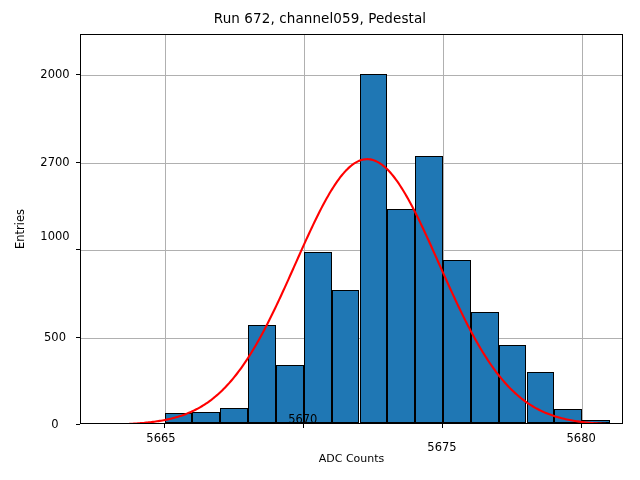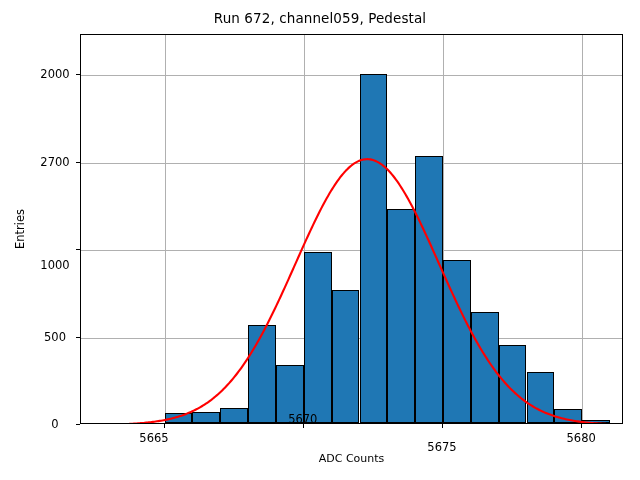--- a/index.html
+++ b/index.html
@@ -73,33 +73,33 @@
         <div class="bar" title="5679: 80" style="left: 473.4px; width: 27.8px; height: 14px; background: rgb(31, 119, 180);"></div>
         <div class="bar" title="5680: 20" style="left: 501.2px; width: 27.8px; height: 3.5px; background: rgb(31, 119, 180);"></div>
       </div>
     <svg id="fit" preserveAspectRatio="none">
       <path id="fitpath" fill="none" stroke="#ff0000" stroke-width="2.1" stroke-linejoin="round" d="M0.00,389.91 L1.36,389.90 L2.71,389.89 L4.07,389.88 L5.43,389.87 L6.79,389.86 L8.14,389.85 L9.50,389.84 L10.86,389.83 L12.22,389.82 L13.58,389.80 L14.93,389.79 L16.29,389.77 L17.65,389.76 L19.00,389.74 L20.36,389.72 L21.72,389.70 L23.08,389.68 L24.43,389.65 L25.79,389.63 L27.15,389.60 L28.51,389.58 L29.87,389.55 L31.22,389.51 L32.58,389.48 L33.94,389.44 L35.29,389.41 L36.65,389.37 L38.01,389.32 L39.37,389.28 L40.72,389.23 L42.08,389.18 L43.44,389.12 L44.80,389.07 L46.16,389.00 L47.51,388.94 L48.87,388.87 L50.23,388.80 L51.58,388.72 L52.94,388.64 L54.30,388.56 L55.66,388.46 L57.01,388.37 L58.37,388.27 L59.73,388.16 L61.09,388.05 L62.45,387.93 L63.80,387.80 L65.16,387.67 L66.52,387.53 L67.88,387.39 L69.23,387.23 L70.59,387.07 L71.95,386.90 L73.30,386.72 L74.66,386.53 L76.02,386.33 L77.38,386.13 L78.74,385.91 L80.09,385.68 L81.45,385.44 L82.81,385.19 L84.17,384.92 L85.52,384.65 L86.88,384.36 L88.24,384.06 L89.59,383.74 L90.95,383.41 L92.31,383.06 L93.67,382.70 L95.03,382.32 L96.38,381.93 L97.74,381.51 L99.10,381.08 L100.46,380.64 L101.81,380.17 L103.17,379.68 L104.53,379.17 L105.88,378.64 L107.24,378.09 L108.60,377.52 L109.96,376.93 L111.32,376.31 L112.67,375.67 L114.03,375.00 L115.39,374.31 L116.75,373.59 L118.10,372.84 L119.46,372.07 L120.82,371.27 L122.17,370.44 L123.53,369.58 L124.89,368.69 L126.25,367.77 L127.61,366.82 L128.96,365.83 L130.32,364.82 L131.68,363.76 L133.04,362.68 L134.39,361.56 L135.75,360.41 L137.11,359.22 L138.46,357.99 L139.82,356.73 L141.18,355.43 L142.54,354.09 L143.89,352.71 L145.25,351.29 L146.61,349.84 L147.97,348.34 L149.33,346.80 L150.68,345.23 L152.04,343.61 L153.40,341.95 L154.75,340.25 L156.11,338.51 L157.47,336.72 L158.83,334.89 L160.18,333.03 L161.54,331.11 L162.90,329.16 L164.26,327.16 L165.62,325.13 L166.97,323.05 L168.33,320.92 L169.69,318.76 L171.04,316.55 L172.40,314.30 L173.76,312.02 L175.12,309.69 L176.47,307.32 L177.83,304.91 L179.19,302.46 L180.55,299.98 L181.91,297.46 L183.26,294.90 L184.62,292.30 L185.98,289.67 L187.33,287.01 L188.69,284.31 L190.05,281.58 L191.41,278.82 L192.76,276.03 L194.12,273.21 L195.48,270.37 L196.84,267.50 L198.20,264.60 L199.55,261.69 L200.91,258.75 L202.27,255.79 L203.63,252.82 L204.98,249.83 L206.34,246.82 L207.70,243.81 L209.05,240.78 L210.41,237.74 L211.77,234.70 L213.13,231.66 L214.49,228.61 L215.84,225.56 L217.20,222.52 L218.56,219.48 L219.92,216.44 L221.27,213.42 L222.63,210.41 L223.99,207.41 L225.34,204.42 L226.70,201.46 L228.06,198.52 L229.42,195.60 L230.78,192.70 L232.13,189.84 L233.49,187.00 L234.85,184.20 L236.21,181.44 L237.56,178.71 L238.92,176.03 L240.28,173.38 L241.63,170.79 L242.99,168.24 L244.35,165.74 L245.71,163.29 L247.07,160.90 L248.42,158.57 L249.78,156.30 L251.14,154.09 L252.50,151.94 L253.85,149.86 L255.21,147.85 L256.57,145.91 L257.92,144.04 L259.28,142.24 L260.64,140.52 L262.00,138.88 L263.36,137.32 L264.71,135.84 L266.07,134.44 L267.43,133.13 L268.79,131.90 L270.14,130.76 L271.50,129.70 L272.86,128.74 L274.21,127.87 L275.57,127.08 L276.93,126.39 L278.29,125.79 L279.64,125.29 L281.00,124.87 L282.36,124.56 L283.72,124.33 L285.08,124.20 L286.43,124.17 L287.79,124.23 L289.15,124.39 L290.50,124.64 L291.86,124.99 L293.22,125.43 L294.58,125.96 L295.93,126.59 L297.29,127.31 L298.65,128.12 L300.01,129.02 L301.37,130.01 L302.72,131.09 L304.08,132.26 L305.44,133.51 L306.79,134.85 L308.15,136.27 L309.51,137.78 L310.87,139.36 L312.22,141.03 L313.58,142.77 L314.94,144.59 L316.30,146.48 L317.66,148.44 L319.01,150.47 L320.37,152.57 L321.73,154.74 L323.08,156.97 L324.44,159.26 L325.80,161.61 L327.16,164.02 L328.51,166.48 L329.87,168.99 L331.23,171.55 L332.59,174.16 L333.95,176.82 L335.30,179.52 L336.66,182.26 L338.02,185.03 L339.38,187.84 L340.73,190.69 L342.09,193.56 L343.45,196.46 L344.80,199.39 L346.16,202.34 L347.52,205.31 L348.88,208.30 L350.24,211.30 L351.59,214.32 L352.95,217.34 L354.31,220.38 L355.67,223.42 L357.02,226.47 L358.38,229.52 L359.74,232.56 L361.09,235.61 L362.45,238.65 L363.81,241.68 L365.17,244.70 L366.53,247.72 L367.88,250.72 L369.24,253.70 L370.60,256.67 L371.96,259.62 L373.31,262.56 L374.67,265.47 L376.03,268.35 L377.38,271.22 L378.74,274.05 L380.10,276.86 L381.46,279.64 L382.82,282.39 L384.17,285.11 L385.53,287.80 L386.89,290.46 L388.25,293.08 L389.60,295.66 L390.96,298.21 L392.32,300.72 L393.67,303.20 L395.03,305.63 L396.39,308.03 L397.75,310.38 L399.11,312.70 L400.46,314.98 L401.82,317.21 L403.18,319.41 L404.54,321.56 L405.89,323.67 L407.25,325.74 L408.61,327.76 L409.96,329.75 L411.32,331.69 L412.68,333.59 L414.04,335.44 L415.39,337.26 L416.75,339.03 L418.11,340.76 L419.47,342.45 L420.83,344.09 L422.18,345.70 L423.54,347.26 L424.90,348.79 L426.25,350.27 L427.61,351.72 L428.97,353.12 L430.33,354.49 L431.68,355.82 L433.04,357.11 L434.40,358.36 L435.76,359.57 L437.12,360.75 L438.47,361.90 L439.83,363.01 L441.19,364.08 L442.54,365.12 L443.90,366.13 L445.26,367.10 L446.62,368.05 L447.97,368.96 L449.33,369.84 L450.69,370.69 L452.05,371.51 L453.41,372.30 L454.76,373.07 L456.12,373.80 L457.48,374.52 L458.83,375.20 L460.19,375.86 L461.55,376.50 L462.91,377.11 L464.26,377.70 L465.62,378.26 L466.98,378.80 L468.34,379.33 L469.70,379.83 L471.05,380.31 L472.41,380.77 L473.77,381.21 L475.13,381.64 L476.48,382.05 L477.84,382.44 L479.20,382.81 L480.55,383.17 L481.91,383.51 L483.27,383.83 L484.63,384.15 L485.99,384.45 L487.34,384.73 L488.70,385.00 L490.06,385.26 L491.42,385.51 L492.77,385.75 L494.13,385.97 L495.49,386.19 L496.84,386.39 L498.20,386.59 L499.56,386.78 L500.92,386.95 L502.28,387.12 L503.63,387.28 L504.99,387.43 L506.35,387.58 L507.71,387.71 L509.06,387.84 L510.42,387.97 L511.78,388.08 L513.13,388.19 L514.49,388.30 L515.85,388.40 L517.21,388.49 L518.57,388.58 L519.92,388.67 L521.28,388.75 L522.64,388.82 L524.00,388.89 L525.35,388.96 L526.71,389.02 L528.07,389.08 L529.42,389.14 L530.78,389.19 L532.14,389.24 L533.50,389.29 L534.86,389.34 L536.21,389.38 L537.57,389.42 L538.93,389.46 L540.29,389.49 L541.64,389.52 L543.00,389.55"></path>
     </svg>
   </div>
 
   <div id="ticks">
       <div class="tickx" style="left: 163.5px; top: 424px;"></div>
-      <div class="xlab" style="left: 154px; top: 431px;">5665</div>
+      <div class="xlab" style="left: 161px; top: 431px;">5665</div>
       <div class="tickx" style="left: 302.8px; top: 424px;"></div>
       <div class="xlab" style="left: 302.8px; top: 412px;">5670</div>
       <div class="tickx" style="left: 442px; top: 424px;"></div>
       <div class="xlab" style="left: 442px; top: 440px;">5675</div>
       <div class="tickx" style="left: 581.2px; top: 424px;"></div>
       <div class="xlab" style="left: 581.2px; top: 431px;">5680</div>
       <div class="ticky" style="left: 76px; top: 424px;"></div>
       <div class="ylab" style="left: 38px; width: 34px; top: 424px;">0</div>
       <div class="ticky" style="left: 76px; top: 336.6px;"></div>
       <div class="ylab" style="left: 38px; width: 34px; top: 336.6px;">500</div>
       <div class="ticky" style="left: 76px; top: 249.1px;"></div>
-      <div class="ylab" style="left: 38px; width: 34px; top: 265px;">1000</div>
+      <div class="ylab" style="left: 38px; width: 34px; top: 236px;">1000</div>
       <div class="ticky" style="left: 76px; top: 161.7px;"></div>
       <div class="ylab" style="left: 38px; width: 34px; top: 161.7px;">2700</div>
       <div class="ticky" style="left: 76px; top: 74.2px;"></div>
       <div class="ylab" style="left: 38px; width: 34px; top: 74.2px;">2000</div>
     </div>
 
   <div id="xtitle">ADC Counts</div>
   <div id="ytitle-wrap">
     <div id="ytitle">Entries</div>
   </div>

